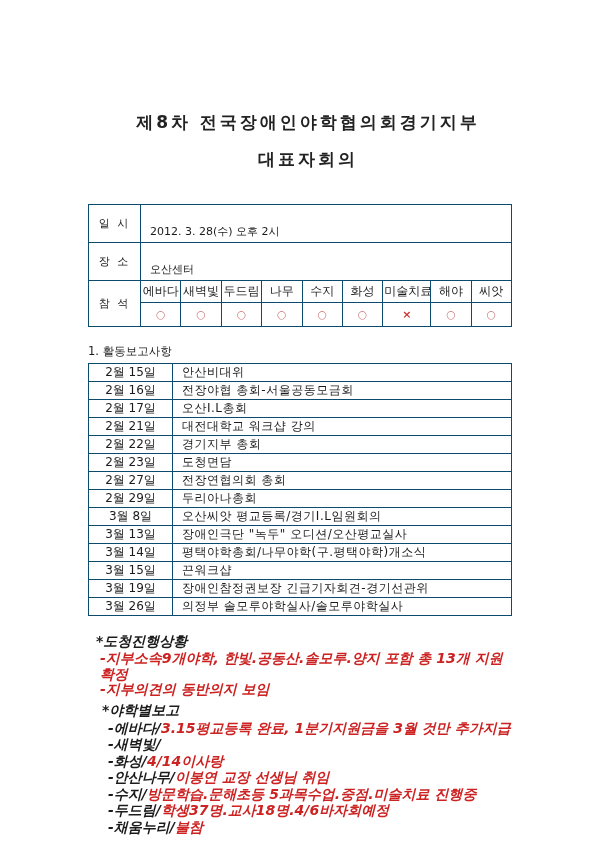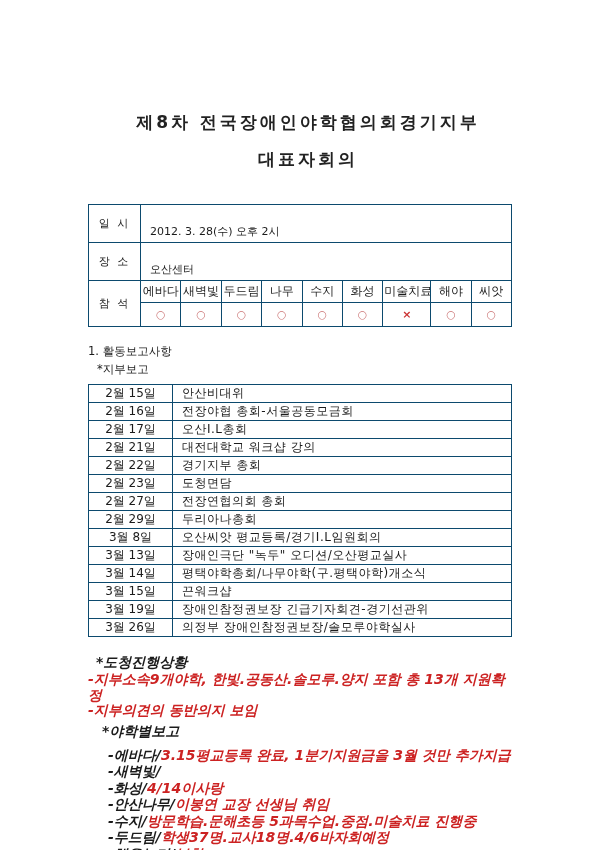--- a/index.html
+++ b/index.html
@@ -26,22 +26,22 @@
   .att-mark{text-align:center;height:21px;font-size:11px;}
   .mark-o{color:#cc7777;}
   .mark-x{color:#cc3333;font-weight:bold;}
   .section-heading{font-size:11.5px;margin:17px 0 3px 0;font-weight:normal;}
   .sub-label{font-size:11.5px;margin:0 0 7px 9px;font-weight:normal;}
   .activity-table{font-size:12px;margin-top:4px;}
   .activity-table .date-cell{width:84px;text-align:center;height:15px;padding:0;}
   .activity-table .event-cell{padding:0 0 0 9px;text-align:left;height:15px;letter-spacing:0.5px;}
   .notes{margin-top:17px;font-size:14px;font-weight:bold;font-style:italic;}
   .notes .block-label{color:#1b1b1b;margin:0 0 2px 8px;line-height:16px;}
-  .note-red{color:#cc2222;line-height:15.5px;margin-left:0px;}
-  .yahak-label{color:#1b1b1b;margin:4px 0 8px 14px;line-height:16px;font-weight:bold;}
+  .note-red{color:#cc2222;line-height:15.5px;margin-left:12px;}
+  .yahak-label{color:#1b1b1b;margin:4px 0 2px 14px;line-height:16px;font-weight:bold;}
   .report-line{line-height:16.5px;margin-left:20px;}
   .rep-name{color:#1b1b1b;}
   .rep-detail{color:#cc2222;margin-top:16px;}
 </style>
 </head>
 <body>
 
 <div class="page">
   <h1 class="doc-title">
     <span>제8차  전국장애인야학협의회경기지부</span><br>
@@ -92,21 +92,20 @@
             <td class="att-mark mark-o">○</td>
             <td class="att-mark mark-o">○</td>
             <td class="att-mark mark-x">×</td>
             <td class="att-mark mark-o">○</td>
             <td class="att-mark mark-o">○</td>
           </tr>
       </tbody>
     </table>
 
     <p class="section-heading">1. 활동보고사항</p>
-    <p class="sub-label">*지부보고</p>
 
     <table class="activity-table">
       <colgroup>
           <col style="width:84px">
           <col>
         </colgroup>
       <tbody id="activity-body">
           <tr>
             <td class="date-cell">2월 15일</td>
             <td class="event-cell">안산비대위</td>
@@ -154,21 +153,21 @@
           <tr>
             <td class="date-cell">3월 15일</td>
             <td class="event-cell">끈워크샵</td>
           </tr>
           <tr>
             <td class="date-cell">3월 19일</td>
             <td class="event-cell">장애인참정권보장 긴급기자회견-경기선관위</td>
           </tr>
           <tr>
             <td class="date-cell">3월 26일</td>
-            <td class="event-cell">의정부 장애인참정권보장/솔모루야학실사</td>
+            <td class="event-cell">의정부 솔모루야학실사/솔모루야학실사</td>
           </tr>
         </tbody>
     </table>
 
     <div class="notes">
       <div class="block-label">*도청진행상황</div>
       <div id="docheong-notes">
           <div class="note-red">-지부소속9개야학, 한빛.공동산.솔모루.양지 포함 총 13개 지원확정</div>
           <div class="note-red">-지부의견의 동반의지 보임</div>
         </div>

